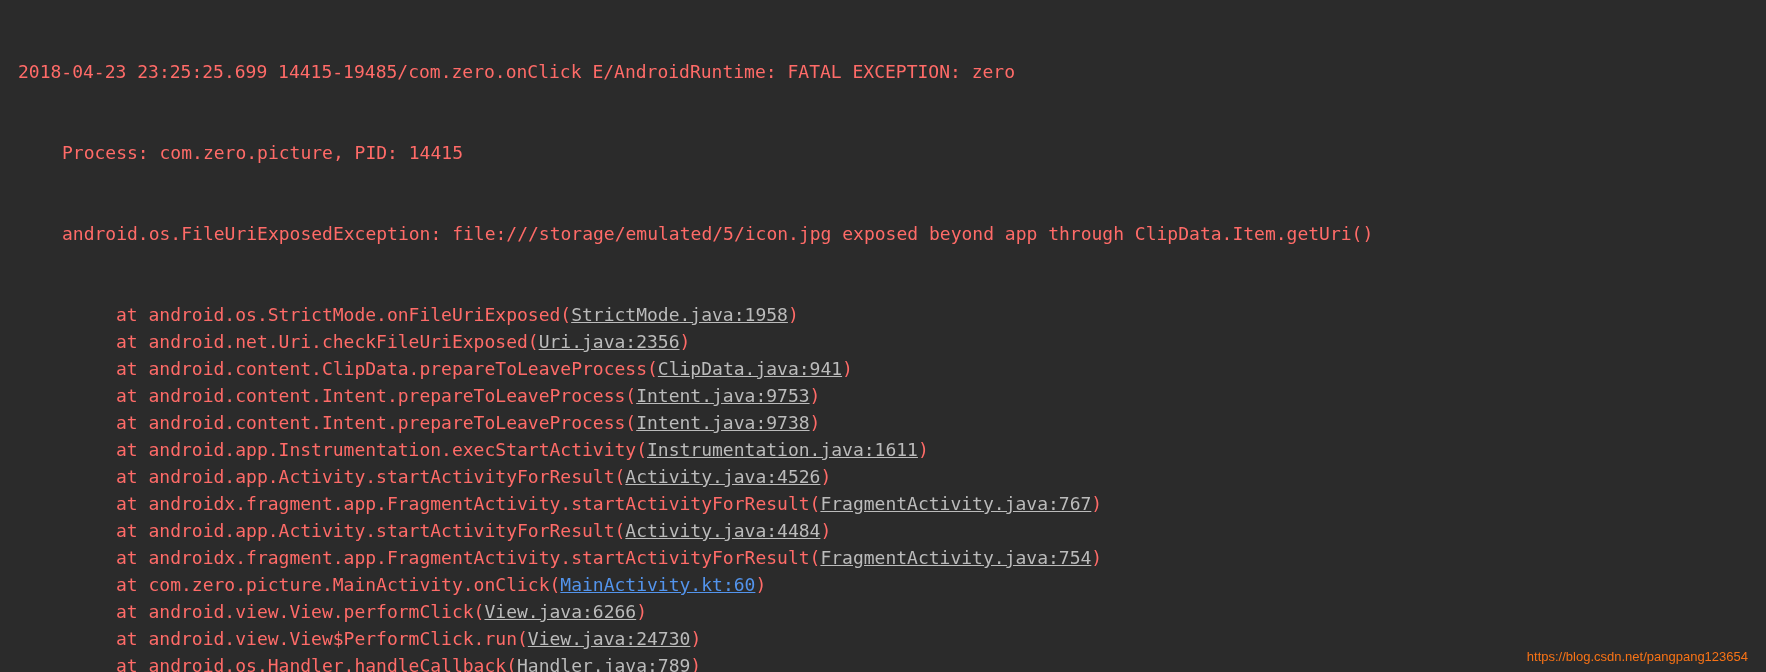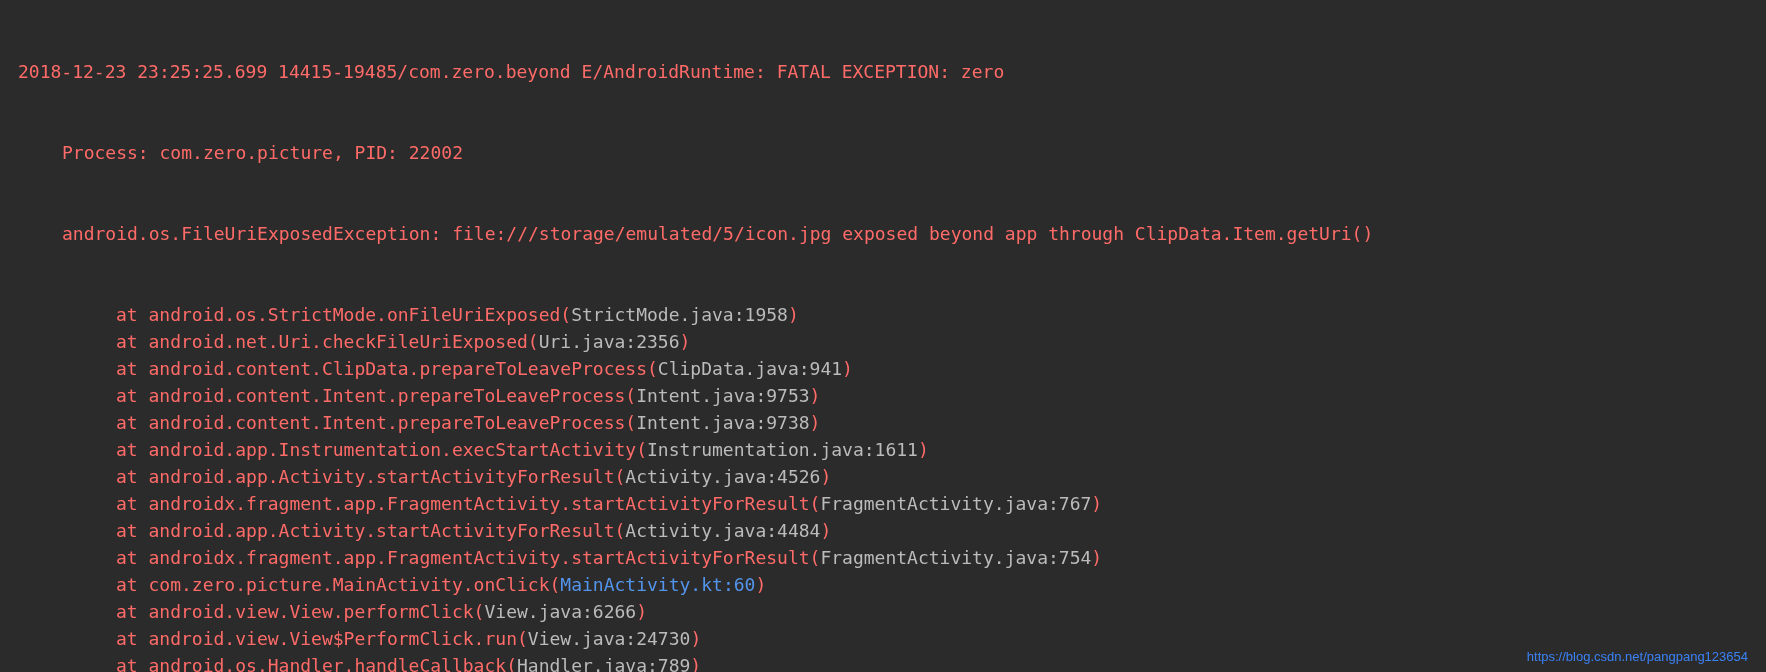--- a/index.html
+++ b/index.html
@@ -13,38 +13,38 @@
     width: 1766px;
     height: 672px;
     overflow: hidden;
     position: relative;
   }
   .log {
     white-space: pre;
     padding: 4px 0 0 18px;
   }
   .err   { color: #ff6b68; }         
-  .link  { color: #bbbbbb; cursor: pointer; }
-  .own   { color: #5394ec; cursor: pointer; text-align: right; }
+  .link  { color: #bbbbbb; text-decoration: underline; cursor: pointer; }
+  .own   { color: #5394ec; text-decoration: underline; cursor: pointer; text-align: right; }
   .line  { display: block; }
   .ind0  { padding-left: 0; }
   .ind1  { padding-left: 44px; }
   .ind2  { padding-left: 98px; }
   .watermark {
     position: absolute;
     right: 18px;
     bottom: 6px;
     font-family: Arial, sans-serif;
     font-size: 13px;
-    color: #3b82f6;
+    color: #f97316;
   }
 </style>
 </head>
 <body>
 
 <div class="log">
-  <span class="line ind0 err"><span>2018-12-23 23:25:25.699</span> <span>14415-19485</span>/<span>com.zero.beyond</span> <span>E/AndroidRuntime:</span> <span>FATAL EXCEPTION: zero</span></span>
-  <span class="line ind1 err">Process: com.zero.picture, PID: 22002</span>
+  <span class="line ind0 err"><span>2018-04-23 23:25:25.699</span> <span>14415-19485</span>/<span>com.zero.onClick</span> <span>E/AndroidRuntime:</span> <span>FATAL EXCEPTION: zero</span></span>
+  <span class="line ind1 err">Process: com.zero.picture, PID: 14415</span>
   <span class="line ind1 err">android.os.FileUriExposedException: file:///storage/emulated/5/icon.jpg exposed beyond app through ClipData.Item.getUri()</span>
   <div id="frames"><span class="line ind2"><span class="err">at android.os.StrictMode.onFileUriExposed(</span><span class="link">StrictMode.java:1958</span><span class="err">)</span></span><span class="line ind2"><span class="err">at android.net.Uri.checkFileUriExposed(</span><span class="link">Uri.java:2356</span><span class="err">)</span></span><span class="line ind2"><span class="err">at android.content.ClipData.prepareToLeaveProcess(</span><span class="link">ClipData.java:941</span><span class="err">)</span></span><span class="line ind2"><span class="err">at android.content.Intent.prepareToLeaveProcess(</span><span class="link">Intent.java:9753</span><span class="err">)</span></span><span class="line ind2"><span class="err">at android.content.Intent.prepareToLeaveProcess(</span><span class="link">Intent.java:9738</span><span class="err">)</span></span><span class="line ind2"><span class="err">at android.app.Instrumentation.execStartActivity(</span><span class="link">Instrumentation.java:1611</span><span class="err">)</span></span><span class="line ind2"><span class="err">at android.app.Activity.startActivityForResult(</span><span class="link">Activity.java:4526</span><span class="err">)</span></span><span class="line ind2"><span class="err">at androidx.fragment.app.FragmentActivity.startActivityForResult(</span><span class="link">FragmentActivity.java:767</span><span class="err">)</span></span><span class="line ind2"><span class="err">at android.app.Activity.startActivityForResult(</span><span class="link">Activity.java:4484</span><span class="err">)</span></span><span class="line ind2"><span class="err">at androidx.fragment.app.FragmentActivity.startActivityForResult(</span><span class="link">FragmentActivity.java:754</span><span class="err">)</span></span><span class="line ind2"><span class="err">at com.zero.picture.MainActivity.onClick(</span><span class="own">MainActivity.kt:60</span><span class="err">)</span></span><span class="line ind2"><span class="err">at android.view.View.performClick(</span><span class="link">View.java:6266</span><span class="err">)</span></span><span class="line ind2"><span class="err">at android.view.View$PerformClick.run(</span><span class="link">View.java:24730</span><span class="err">)</span></span><span class="line ind2"><span class="err">at android.os.Handler.handleCallback(</span><span class="link">Handler.java:789</span><span class="err">)</span></span></div>
 </div>
 
 <div class="watermark">https://blog.csdn.net/pangpang123654</div>
 
 </body></html>

